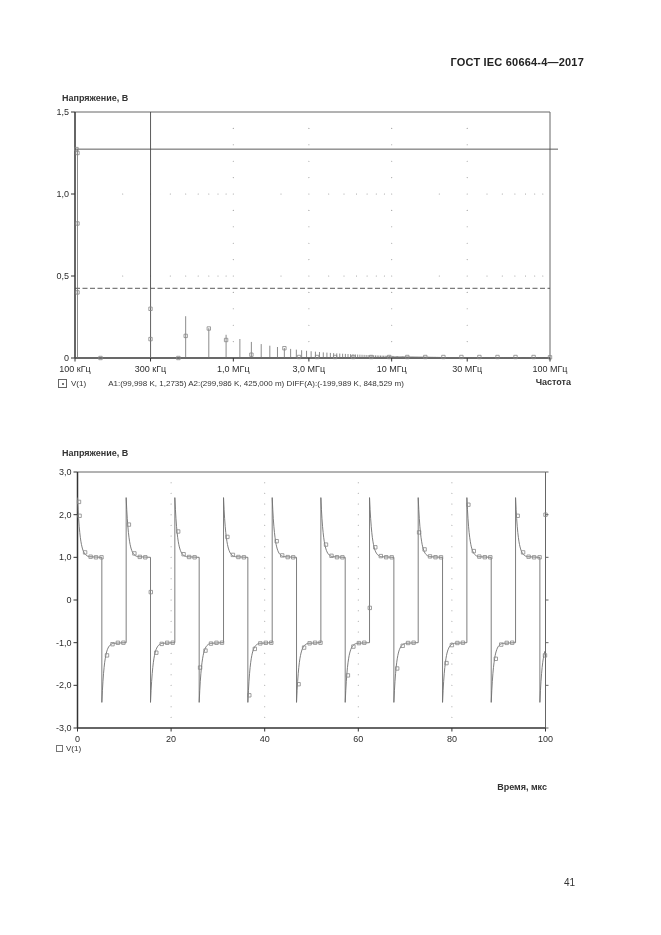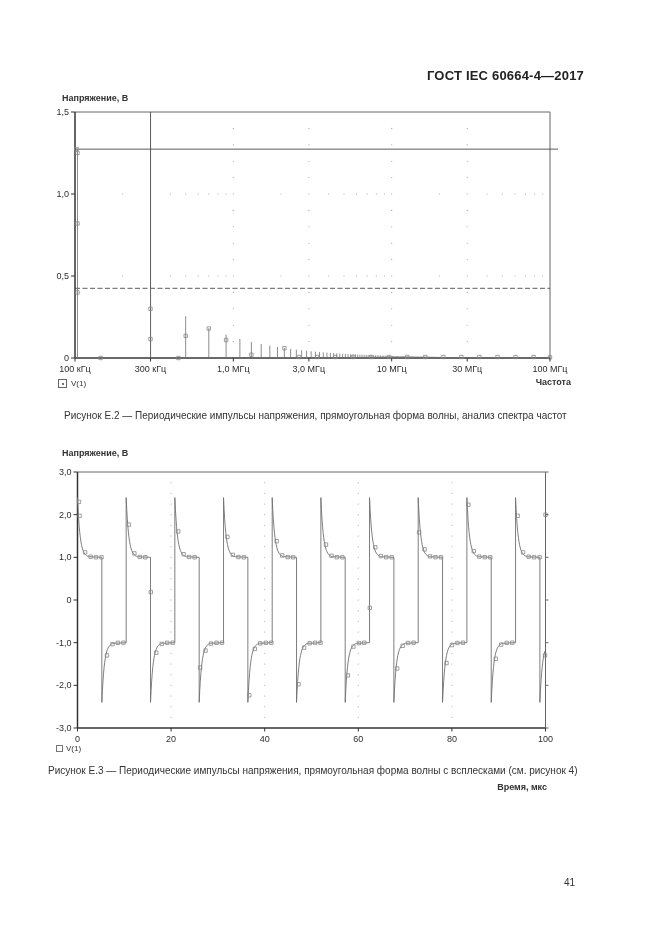--- a/index.html
+++ b/index.html
@@ -1,19 +1,19 @@
 <!DOCTYPE html>
 <html><head>
 <meta charset="utf-8">
 <style>
   html,body{margin:0;padding:0;background:#e8e8e8;}
   #page{position:relative;width:661px;height:935px;background:#ffffff;margin:0 auto;
         font-family:"Liberation Sans",sans-serif;color:#2d2d2d;overflow:hidden;}
   .abs{position:absolute;white-space:nowrap;}
-  #hdr{top:68px;right:77px;font-size:13px;font-weight:bold;letter-spacing:.2px;color:#222;}
+  #hdr{top:56px;right:77px;font-size:11px;font-weight:bold;letter-spacing:.2px;color:#222;}
   .axis-title{font-size:9px;color:#333;font-weight:bold;}
   .caption{font-size:10px;color:#333;}
   .legend{display:flex;align-items:center;font-size:8px;color:#333;}
   .sym-outer{width:7px;height:7px;border:1px solid #666;display:inline-flex;align-items:center;justify-content:center;margin-right:4px;}
   .sym-inner{width:2px;height:2px;background:#777;}
   .sym-small{width:5px;height:5px;border:1px solid #777;display:inline-block;margin-right:3px;}
   .cursor-readout{margin-left:22px;font-size:8px;color:#333;}
   #pagenum{left:564px;top:838px;font-size:10px;color:#333;margin-top:39px;}
   svg{position:absolute;left:0;top:0;}
 </style>
@@ -97,25 +97,24 @@
       <text x="71.5" y="731" text-anchor="end" font-size="9" font-family="Liberation Sans, sans-serif" fill="#2d2d2d">-3,0</text>
     </svg>
 
   <div class="abs axis-title" style="left:62px;top:93px">Напряжение, В</div>
   <div class="abs axis-title" style="right:90px;top:377px">Частота</div>
   <div class="abs legend" style="left:58px;top:379px">
     <span class="sym-outer">
         <span class="sym-inner"></span>
       </span>
     <span>V(1)</span>
+    <span class="cursor-readout">A1:(99,998 K, 1,2735) A2:(299,986 K, 425,000 m) DIFF(A):(-199,989 K, 848,529 m)</span>
   </div>
-  <div class="abs caption" style="left:64px;top:410px">Рисунок Е.2 — Периодические импульсы напряжения, прямоугольная форма волны, анализ спектра частот</div>
 
   <div class="abs axis-title" style="left:62px;top:448px">Напряжение, В</div>
   <div class="abs axis-title" style="right:114px;top:782px">Время, мкс</div>
   <div class="abs legend" style="left:56px;top:744px">
     <span class="sym-small"></span>
     <span>V(1)</span>
   </div>
-  <div class="abs caption" style="left:48px;top:765px">Рисунок Е.3 — Периодические импульсы напряжения, прямоугольная форма волны с всплесками (см. рисунок 4)</div>
 
   <div id="pagenum" class="abs">41</div>
 </div>
 
 </body></html>

